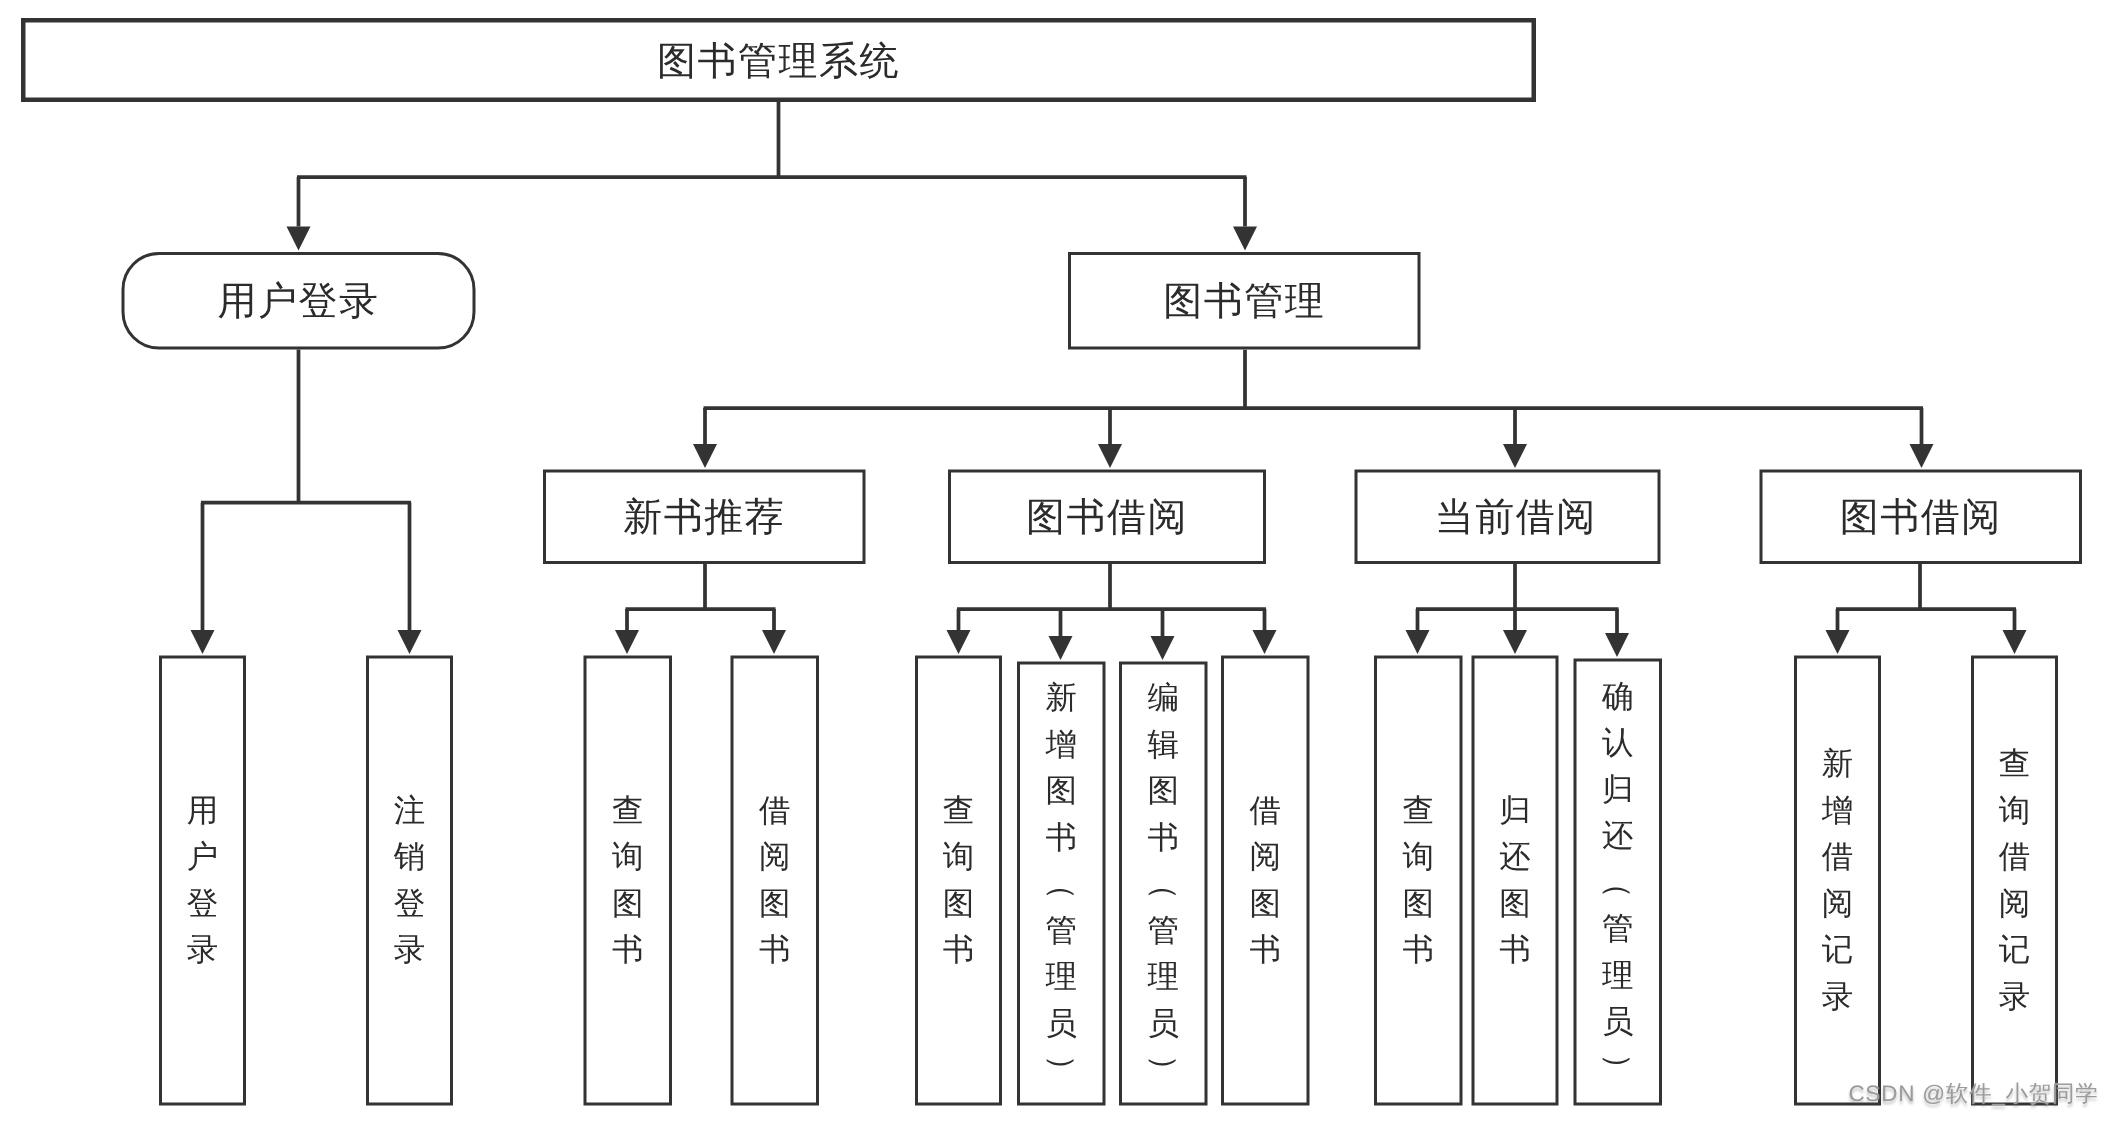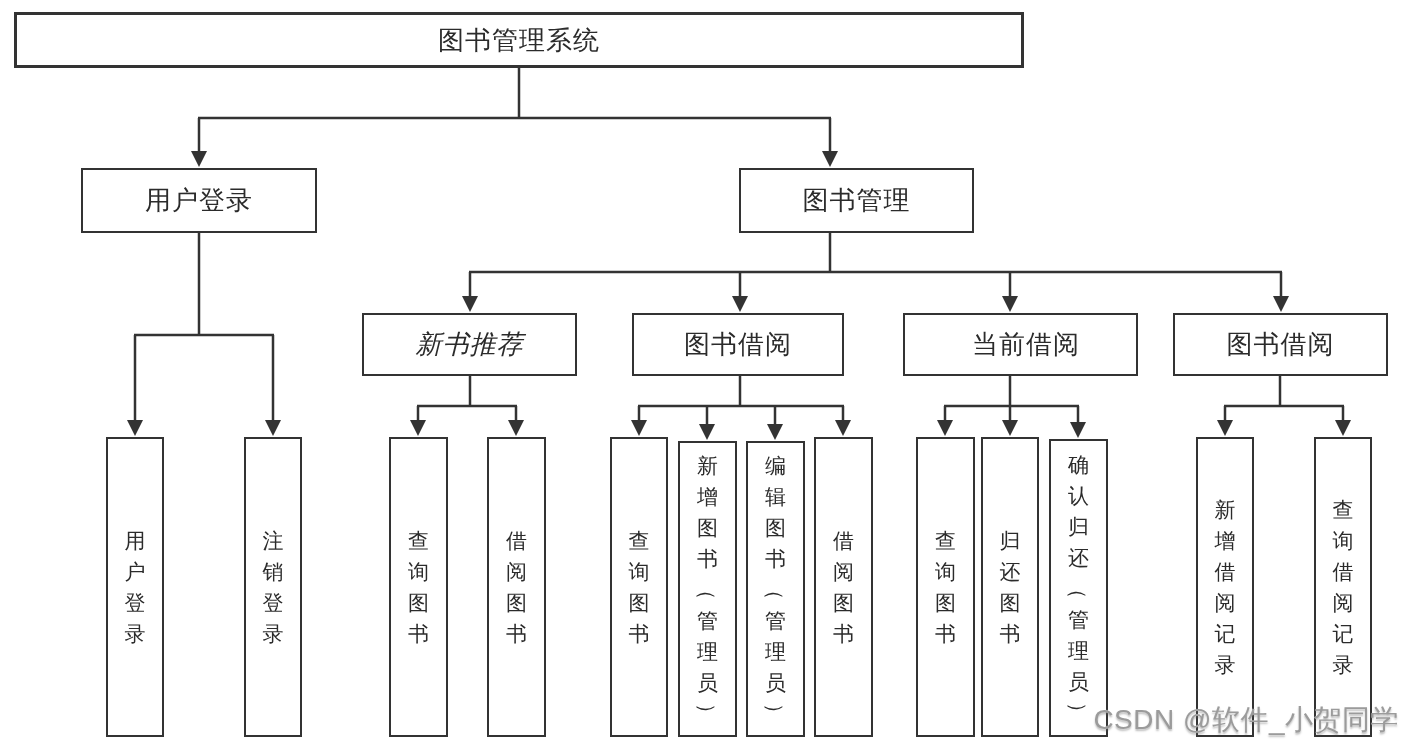--- a/index.html
+++ b/index.html
@@ -24,21 +24,21 @@
     display:flex;align-items:center;justify-content:center;
     color:var(--text);font-size:26px;letter-spacing:1px;
   }
   .node.root{border-width:3px;}
   .node.v{font-size:21px;letter-spacing:0;}
   .vtext{display:flex;flex-direction:column;align-items:center;}
   .vtext .ch{display:block;height:31px;line-height:31px;text-align:center;}
   .vtext .rot{transform:rotate(90deg);}
   .watermark{
     position:absolute;z-index:3;right:6px;bottom:8px;
-    font-size:28px;color:var(--watermark);letter-spacing:.5px;
+    font-size:15px;color:var(--watermark);letter-spacing:.5px;
     text-shadow:0 2px 2px rgba(90,90,90,.4), 0 0 1px rgba(255,255,255,.8);
   }
 </style>
 </head>
 <body>
 
 <div class="canvas">
 
   <svg class="wires" width="1405" height="747" viewBox="0 0 1405 747">
 
@@ -111,26 +111,26 @@
       <line class="ln" x1="1224" y1="406" x2="1344" y2="406"></line>
       <line class="ln" x1="1225" y1="406" x2="1225" y2="420"></line>
       <line class="ln" x1="1343" y1="406" x2="1343" y2="420"></line>
       <polygon class="arr" points="1217,420 1233,420 1225,436"></polygon>
       <polygon class="arr" points="1335,420 1351,420 1343,436"></polygon>
     </g>
   </svg>
 
   <div class="node root" style="left:14px;top:12px;width:1010px;height:56px;">图书管理系统</div>
 
-  <div class="node" style="left:81px;top:168px;width:236px;height:65px;">用户登录</div>
-  <div class="node" style="left:712px;top:168px;width:235px;height:65px;margin-left:27px;">图书管理</div>
-
-  <div class="node" style="left:362px;top:313px;width:215px;height:63px;font-style:italic;">新书推荐</div>
+  <div class="node" style="left:81px;top:168px;width:236px;height:65px;border-radius:25px;">用户登录</div>
+  <div class="node" style="left:712px;top:168px;width:235px;height:65px;">图书管理</div>
+
+  <div class="node" style="left:362px;top:313px;width:215px;height:63px;">新书推荐</div>
   <div class="node" style="left:632px;top:313px;width:212px;height:63px;">图书借阅</div>
-  <div class="node" style="left:903px;top:313px;width:235px;height:63px;padding-left:11px;">当前借阅</div>
+  <div class="node" style="left:903px;top:313px;width:204px;height:63px;padding-left:11px;">当前借阅</div>
   <div class="node" style="left:1173px;top:313px;width:215px;height:63px;">图书借阅</div>
 
   <div class="node v" style="left:106px;top:437px;width:58px;height:300px;">
     <span class="vtext">
         <span class="ch">用</span>
         <span class="ch">户</span>
         <span class="ch">登</span>
         <span class="ch">录</span>
       </span>
   </div>

